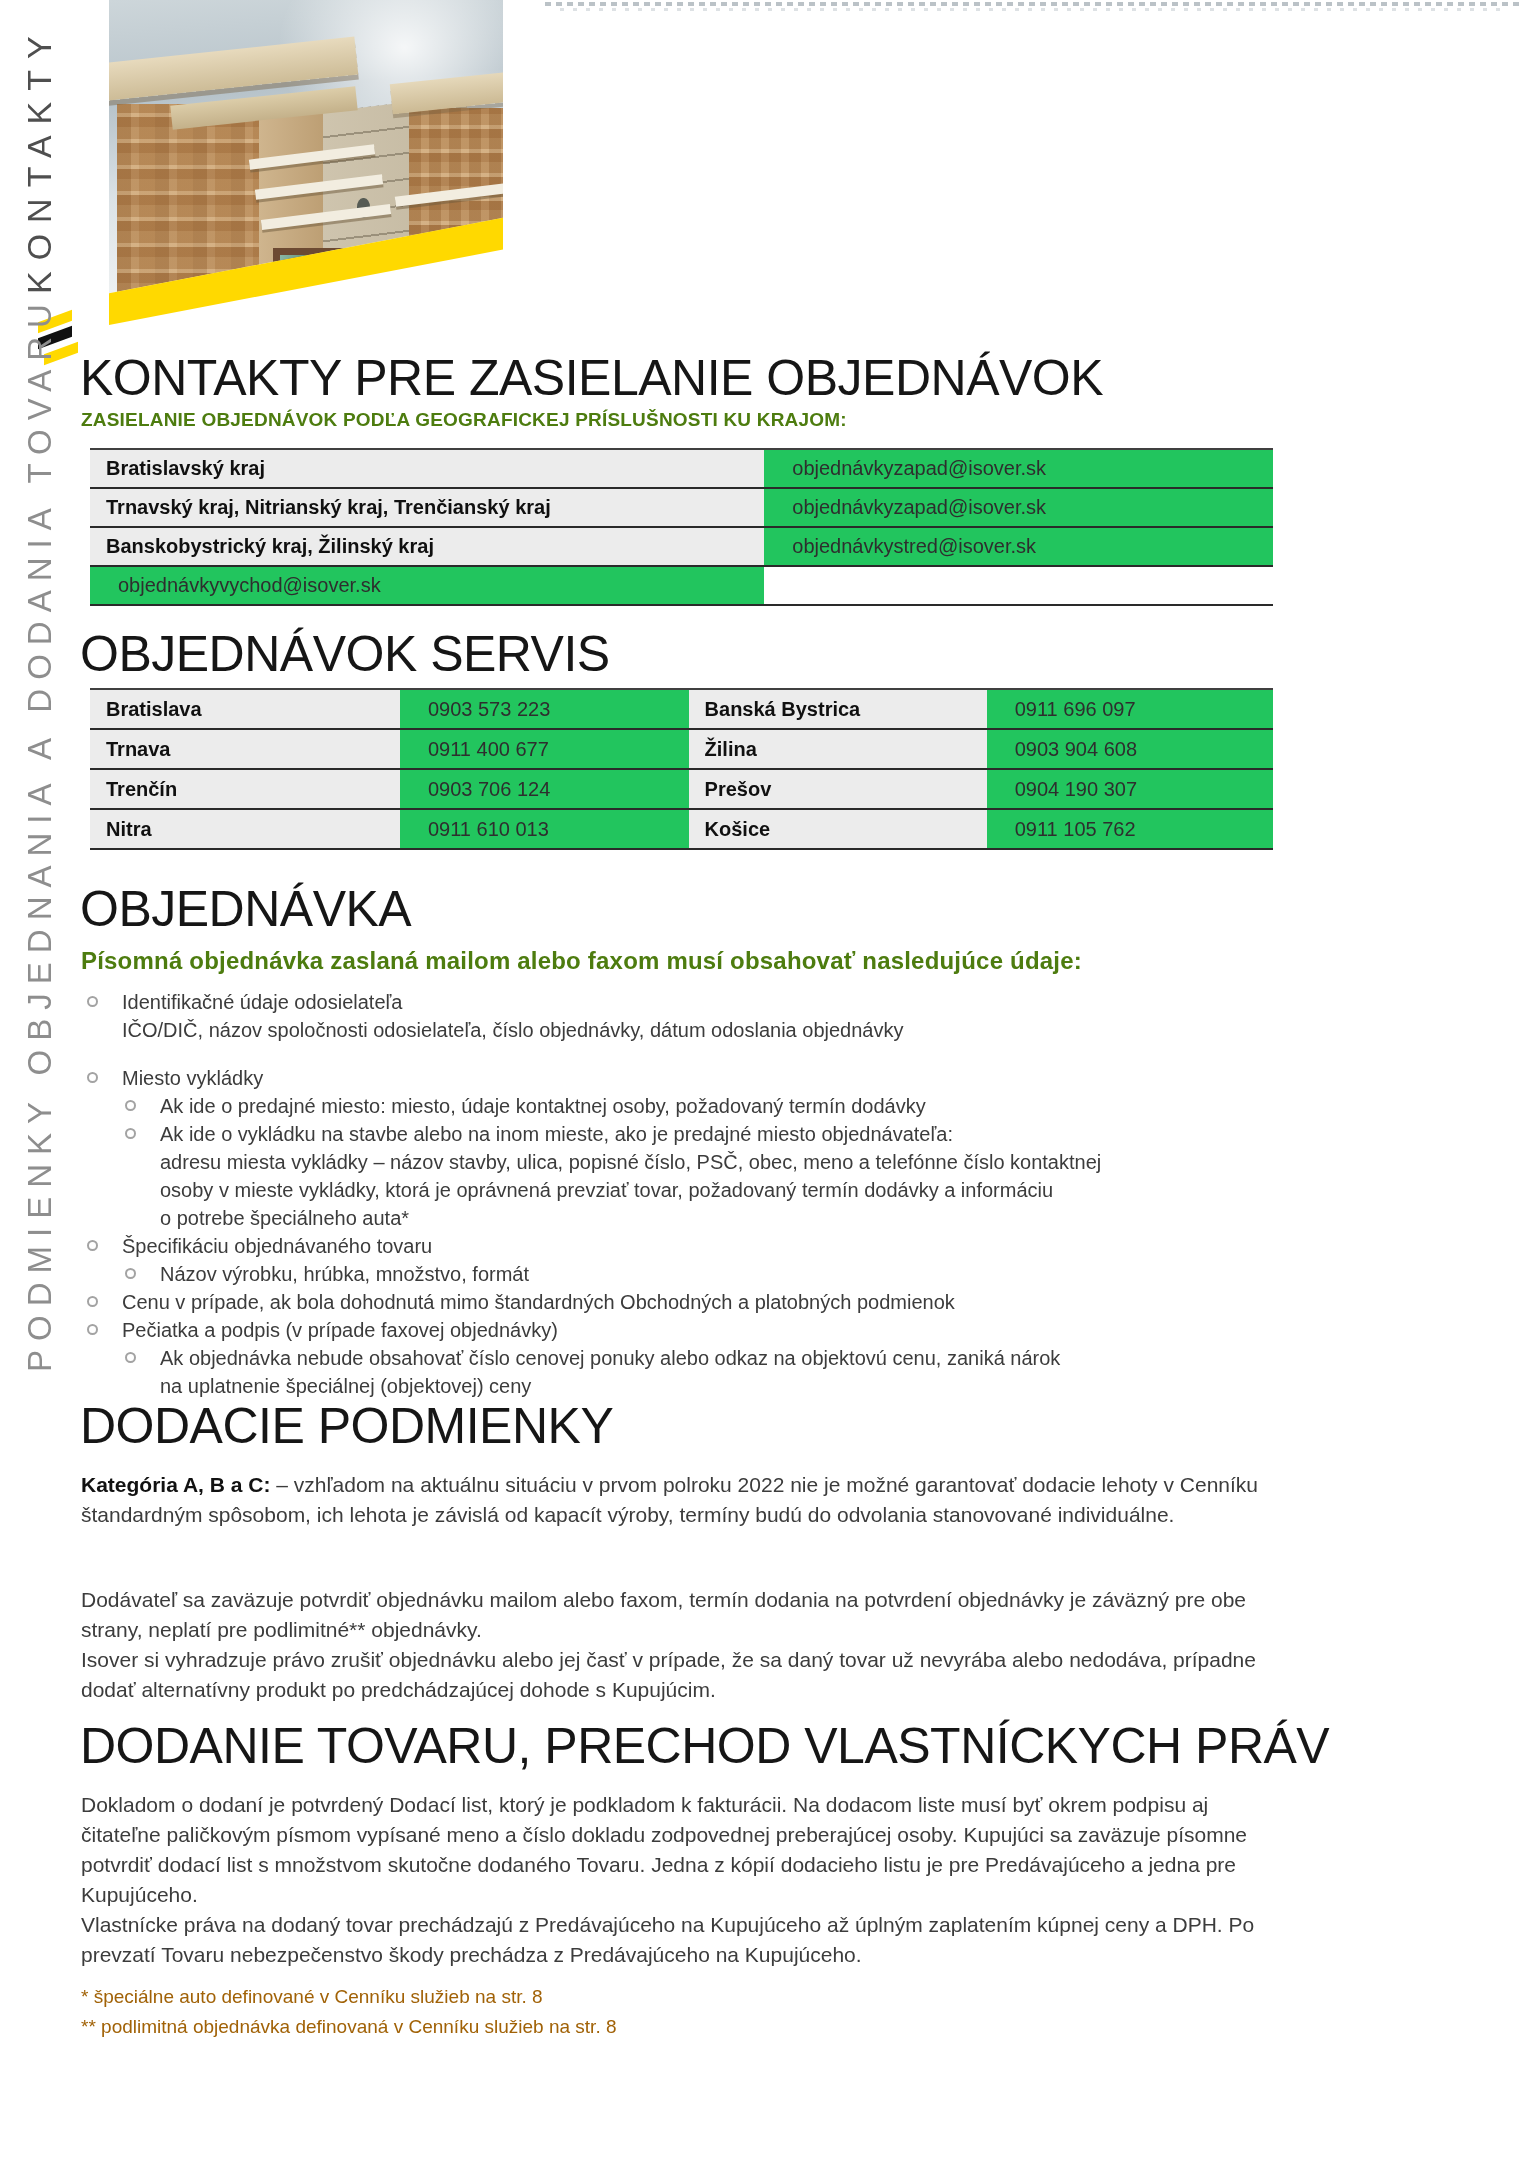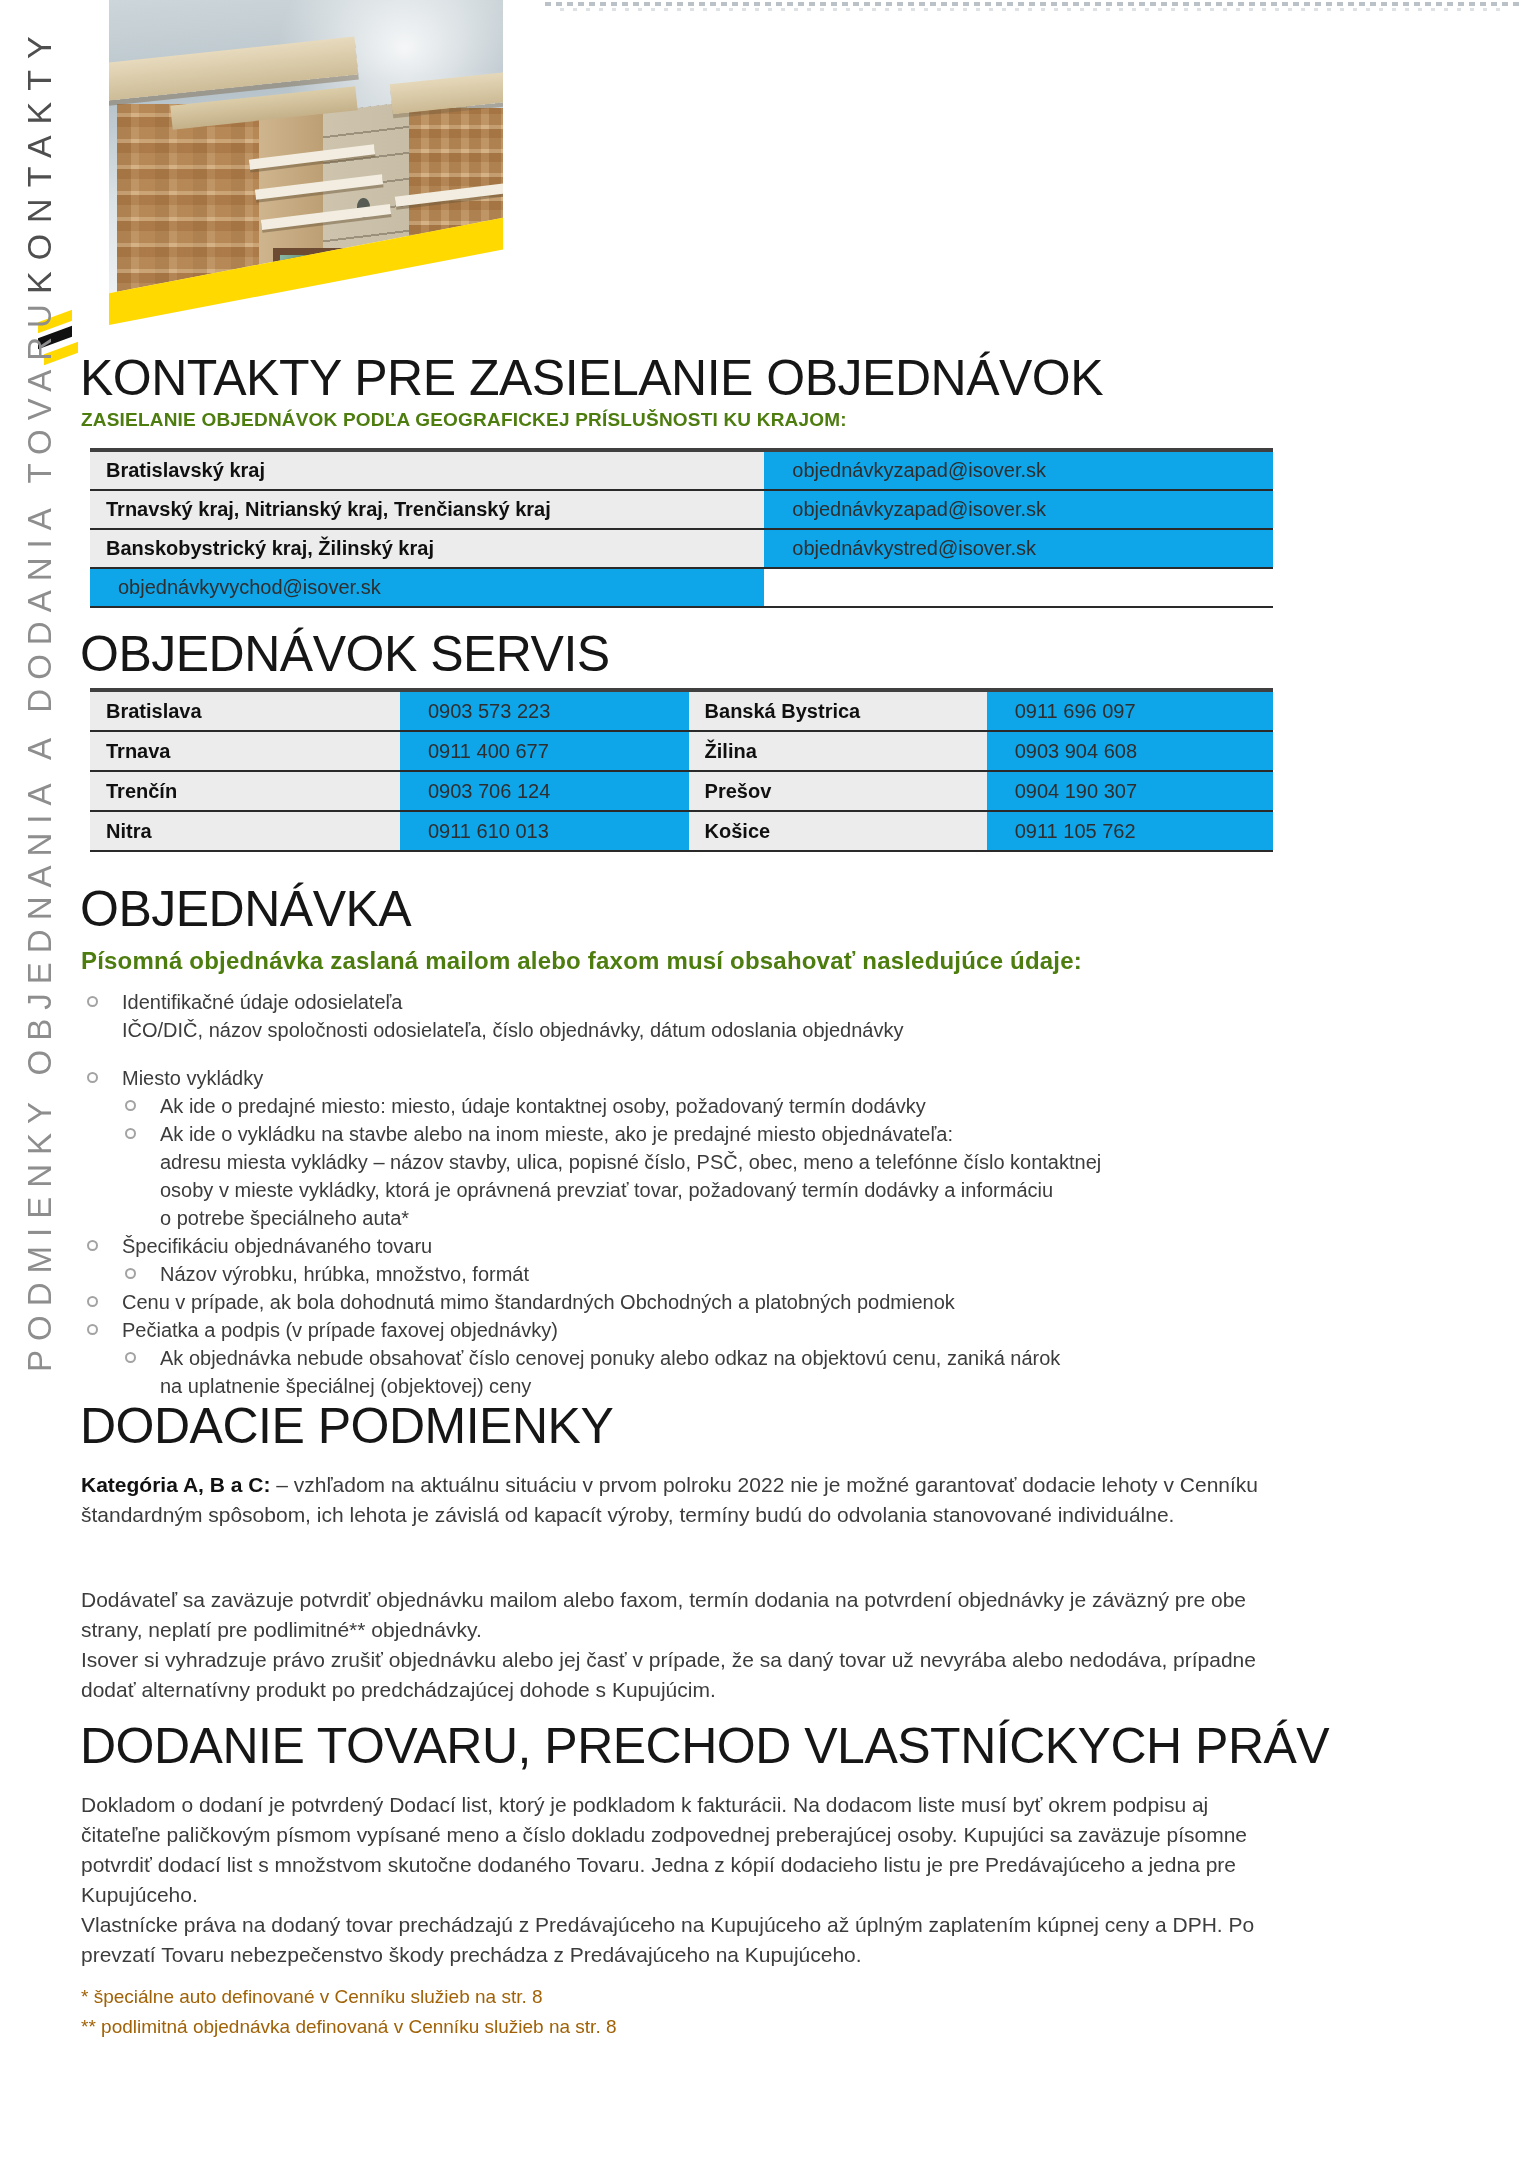--- a/index.html
+++ b/index.html
@@ -57,27 +57,27 @@
   .lamp { position:absolute; width:13px; height:20px; background:#565b54; border-radius:45% 45% 50% 50%; }
   .lamp1 { left:248px; top:198px; }
   .lamp2 { left:312px; top:242px; }
   .yellow-band { position:absolute; inset:0; clip-path:polygon(0 87.5%,100% 65%,100% 74.5%,0 97%); background:#ffd900; }
 
   
   .h1 { position:absolute; left:80px; font-size:50px; line-height:52px; font-weight:400; color:#161616; letter-spacing:-0.5px; white-space:nowrap; }
   .subtitle { position:absolute; left:81px; font-size:19px; font-weight:700; color:#4d7c0f; letter-spacing:0.2px; white-space:nowrap; }
 
   
-  .tbl { position:absolute; left:90px; width:1183px; border-top:4px solid #404040; font-size:20px; }
+  .tbl { position:absolute; left:90px; width:1183px; border-top:2px solid #404040; font-size:20px; }
   .tbl .row { display:grid; border-bottom:2px solid #2a2a2a; }
   .t1 .row { grid-template-columns:57% 43%; height:39px; }
   .t2 .row { grid-template-columns:26.2% 24.4% 25.2% 24.2%; height:40px; }
   .cell { display:flex; align-items:center; }
   .bg-light { background:#ececec; }
-  .bg-dark { background:#0ea5e9; }
+  .bg-dark { background:#22c55e; }
   .cell.name { font-weight:700; color:#101010; padding-left:16px; }
   .cell.val { color:#2e2e2e; padding-left:28px; }
 
   
   .olist { position:absolute; left:81px; width:1200px; font-size:20px; line-height:28px; color:#3c3c3c; }
   .li { position:relative; }
   .li.gap { margin-top:20px; }
   .li .dot { position:absolute; top:8px; width:11px; height:11px; border:2px solid #a3a3a3; border-radius:50%; display:inline-block; }
   .li.lvl1 { padding-left:41px; } .li.lvl1 .dot { left:6px; }
   .li.lvl2 { padding-left:79px; } .li.lvl2 .dot { left:44px; }

